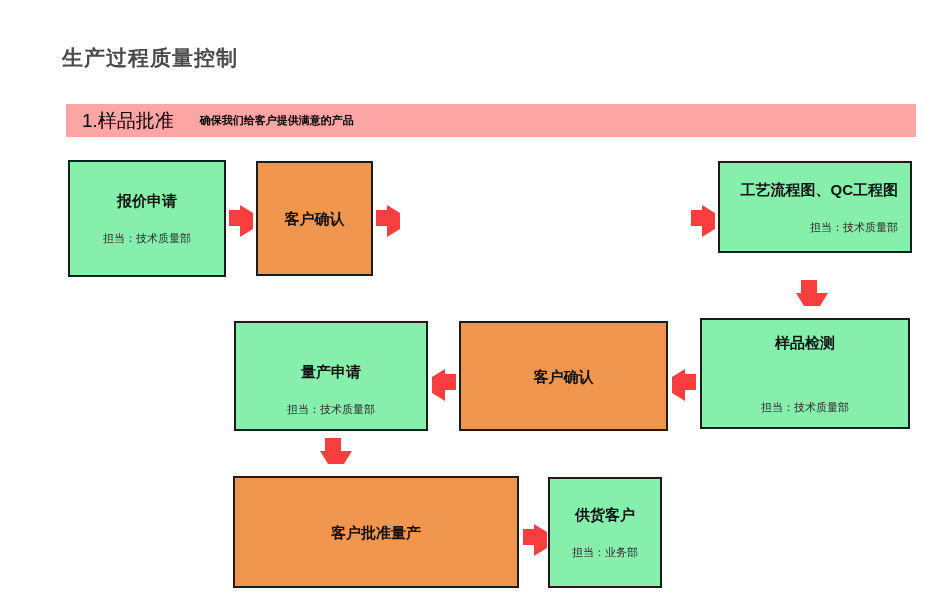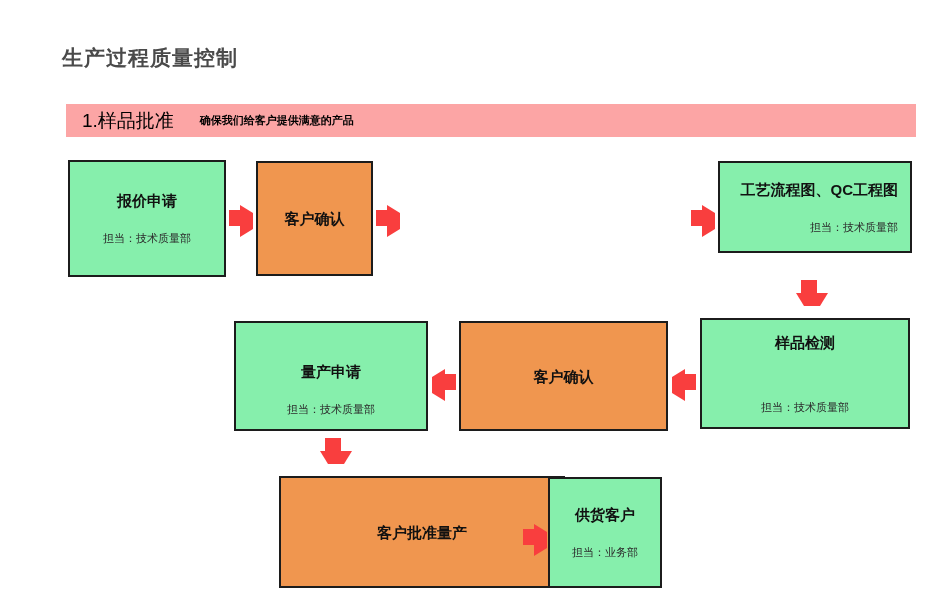--- a/index.html
+++ b/index.html
@@ -76,21 +76,21 @@
     border-right:8px solid transparent;
   }
   
   .b1 { left:52px;  top:144px; width:158px; height:117px; }
   .b2 { left:240px; top:145px; width:117px; height:115px; }
   .b3 { left:387px; top:145px; width:286px; height:112px; }
   .b4 { left:702px; top:145px; width:194px; height:92px;align-items:flex-end; }
   .b5 { left:684px; top:302px; width:210px; height:111px;justify-content:space-between; }
   .b6 { left:443px; top:305px; width:209px; height:110px; }
   .b7 { left:218px; top:305px; width:194px; height:110px;justify-content:flex-end; }
-  .b8 { left:217px; top:460px; width:286px; height:112px;margin-left:46px; }
+  .b8 { left:217px; top:460px; width:286px; height:112px; }
   .b9 { left:532px; top:461px; width:114px; height:111px; }
   .a1 { left:213px; top:189px; }
   .a2 { left:360px; top:189px; }
   .a3 { left:675px; top:189px; }
   .a4 { left:780px; top:264px; }
   .a5 { left:656px; top:353px; }
   .a6 { left:416px; top:353px; }
   .a7 { left:304px; top:422px; }
   .a8 { left:507px; top:508px; }
 </style>

